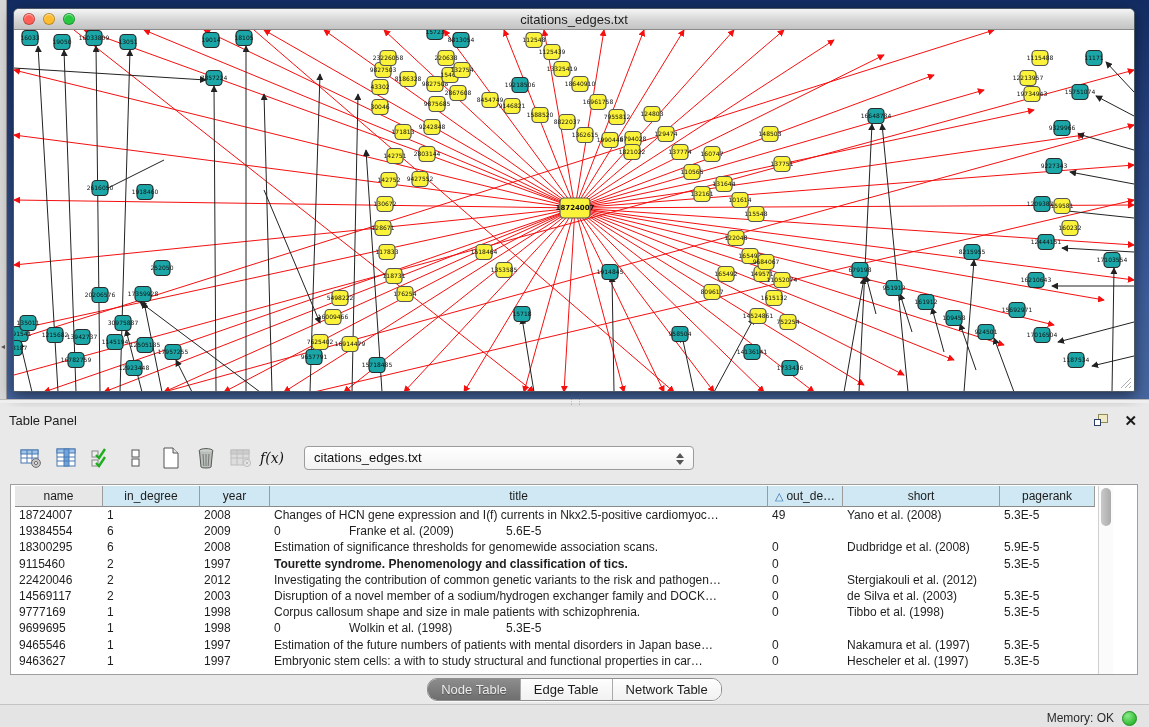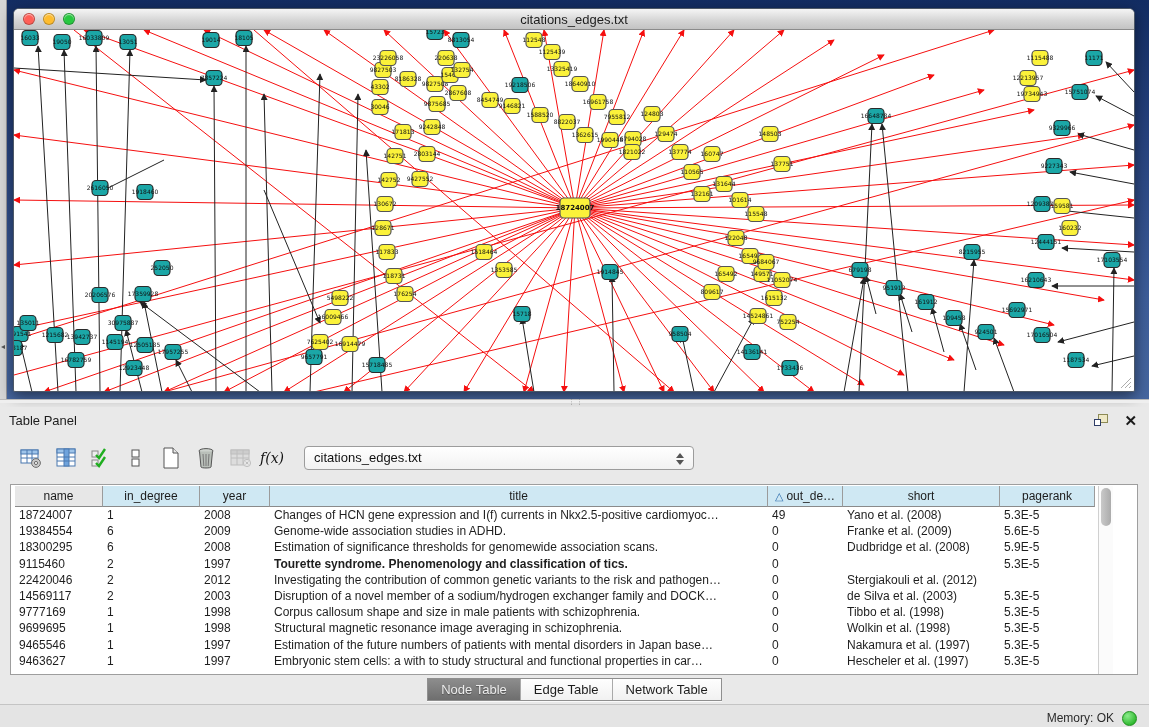--- a/index.html
+++ b/index.html
@@ -80,21 +80,21 @@
   .sort-tri { color:#2f6fae; font-size:11px; margin-right:3px; }
   .data-row { display:flex; height:16.2px; }
   .cell {
     font-size:12px; color:#1e1e1e; line-height:16px; padding-left:4px;
     overflow:hidden; white-space:nowrap; text-overflow:clip;
   }
   .vscroll { position:absolute; right:24px; top:1px; width:15px; height:188px; background:#fbfbfb; border-left:1px solid #d0d0d0; }
   .vthumb { position:absolute; left:2px; top:2px; width:10px; height:38px; background:linear-gradient(90deg,#c9c9c9,#ababab); border-radius:6px; }
 
   .tabbar { position:absolute; left:0; top:271px; width:1149px; display:flex; justify-content:center; }
-  .segmented { display:flex; height:23px; border:1px solid #8f8f8f; border-radius:0; overflow:hidden; background:#fbfbfb; box-shadow:0 1px 0 rgba(255,255,255,.7); }
+  .segmented { display:flex; height:23px; border:1px solid #8f8f8f; border-radius:10px; overflow:hidden; background:#fbfbfb; box-shadow:0 1px 0 rgba(255,255,255,.7); }
   .seg { padding:0 13px; font-size:13px; line-height:22px; color:#1c1c1c; border-right:1px solid #a9a9a9; background:linear-gradient(#fefefe,#f1f1f1); }
   .seg:last-child { border-right:none; }
   .seg.active { background:linear-gradient(#8d8d8d,#6e6e6e); color:#ececec; text-shadow:0 1px 1px rgba(0,0,0,.35); }
 
   .statusbar {
     position:absolute; left:0; bottom:0; width:1149px; height:27px;
     border-top:1px solid #c4c4c4; background:#e4e4e4;
     display:flex; align-items:center; justify-content:flex-end; gap:8px; padding-right:12px;
     font-size:12px; color:#2a2a2a;
   }
@@ -831,21 +831,20 @@
             <div class="cell" style="width: 70px;">2008</div>
             <div class="cell" style="width: 498px;">Changes of HCN gene expression and I(f) currents in Nkx2.5-positive cardiomyoc…</div>
             <div class="cell" style="width: 75px;">49</div>
             <div class="cell" style="width: 157px;">Yano et al. (2008)</div>
             <div class="cell" style="width: 95px;">5.3E-5</div>
           </div>
           <div class="data-row">
             <div class="cell" style="width: 88px;">19384554</div>
             <div class="cell" style="width: 97px;">6</div>
             <div class="cell" style="width: 70px;">2009</div>
-            <div class="cell" style="width: 498px;">Genome-wide association studies in ADHD.</div>
             <div class="cell" style="width: 75px;">0</div>
             <div class="cell" style="width: 157px;">Franke et al. (2009)</div>
             <div class="cell" style="width: 95px;">5.6E-5</div>
           </div>
           <div class="data-row">
             <div class="cell" style="width: 88px;">18300295</div>
             <div class="cell" style="width: 97px;">6</div>
             <div class="cell" style="width: 70px;">2008</div>
             <div class="cell" style="width: 498px;">Estimation of significance thresholds for genomewide association scans.</div>
             <div class="cell" style="width: 75px;">0</div>
@@ -885,21 +884,20 @@
             <div class="cell" style="width: 70px;">1998</div>
             <div class="cell" style="width: 498px;">Corpus callosum shape and size in male patients with schizophrenia.</div>
             <div class="cell" style="width: 75px;">0</div>
             <div class="cell" style="width: 157px;">Tibbo et al. (1998)</div>
             <div class="cell" style="width: 95px;">5.3E-5</div>
           </div>
           <div class="data-row">
             <div class="cell" style="width: 88px;">9699695</div>
             <div class="cell" style="width: 97px;">1</div>
             <div class="cell" style="width: 70px;">1998</div>
-            <div class="cell" style="width: 498px;">Structural magnetic resonance image averaging in schizophrenia.</div>
             <div class="cell" style="width: 75px;">0</div>
             <div class="cell" style="width: 157px;">Wolkin et al. (1998)</div>
             <div class="cell" style="width: 95px;">5.3E-5</div>
           </div>
           <div class="data-row">
             <div class="cell" style="width: 88px;">9465546</div>
             <div class="cell" style="width: 97px;">1</div>
             <div class="cell" style="width: 70px;">1997</div>
             <div class="cell" style="width: 498px;">Estimation of the future numbers of patients with mental disorders in Japan base…</div>
             <div class="cell" style="width: 75px;">0</div>

